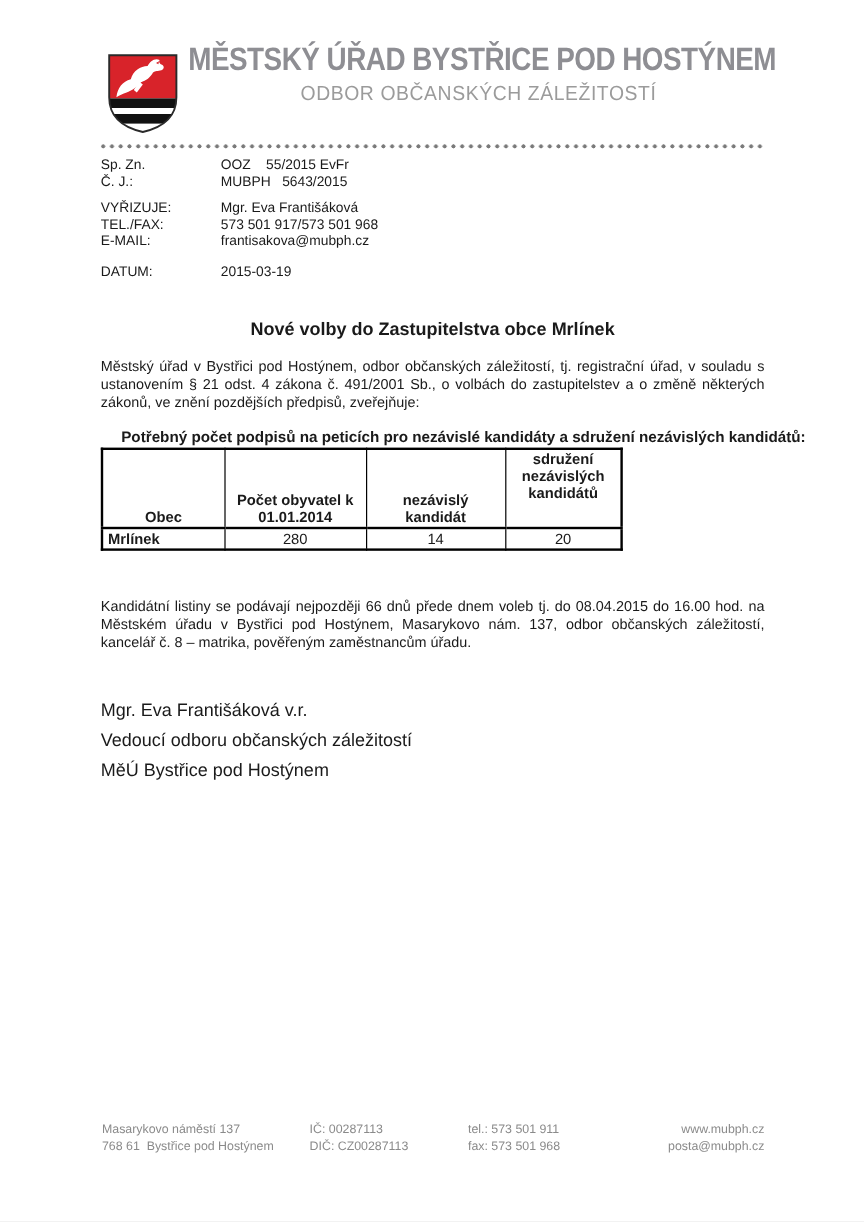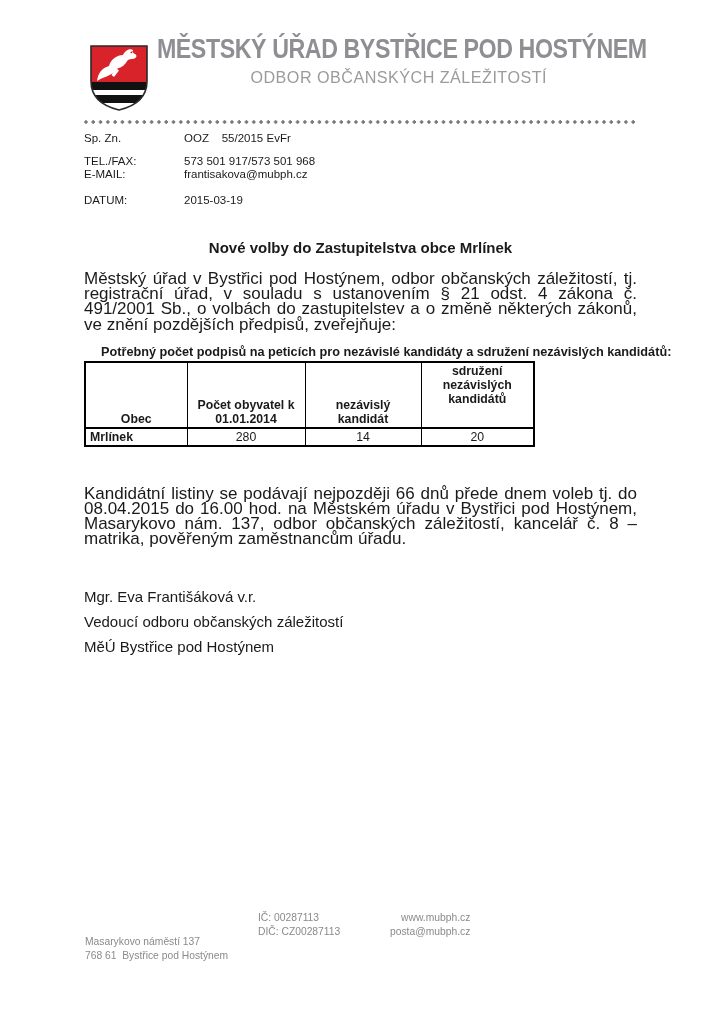--- a/index.html
+++ b/index.html
@@ -52,21 +52,21 @@
   .meta-label { width: 88px; flex: 0 0 88px; }
   .meta-value { white-space: pre; }
   .meta-gap { height: 9px; }
   .meta-gap-lg { height: 12px; }
 
   
   .doc-title { text-align: center; font-weight: bold; font-size: 15px; margin-top: 32px; }
   .doc-title2 { text-align: center; font-weight: bold; font-size: 15px; margin-top: 12px; }
   .para {
     margin-top: 15px;
-    font-size: 17px;
+    font-size: 12px;
     line-height: 15.2px;
     text-align: justify;
   }
   .table-lead {
     margin-top: 13px;
     font-size: 12.7px;
     font-weight: bold;
     white-space: nowrap;
     margin-left: 17px;
   }
@@ -78,41 +78,41 @@
   table.sig-table th, table.sig-table td {
     border: 1px solid #000;
     font-size: 12.3px;
     padding: 1px 4px;
   }
   table.sig-table { border: 2px solid #000; }
   table.sig-table th { height: 66px; font-weight: bold; border-bottom: 2px solid #000; }
   th.col-obec   { width: 102px; text-align: center;  vertical-align: bottom; }
   th.col-pocet  { width: 118px; text-align: center; vertical-align: bottom; padding-bottom: 6px; }
   th.col-nezav  { width: 116px; text-align: center; vertical-align: bottom; }
-  th.col-sdruz  { width: 113px; text-align: center; vertical-align: top; padding-top: 2px; }
+  th.col-sdruz  { width: 97px; text-align: center; vertical-align: top; padding-top: 2px; }
   td.cell-obec  { font-weight: bold; text-align: left; height: 15px; }
   td.cell-num   { text-align: center; margin-left: 40px; }
 
   .para2 { margin-top: 39px; }
 
   .signature { margin-top: 37px; font-size: 15px; }
   .sig-line { line-height: 25px; }
 
   
   .footer {
     position: absolute;
     left: 0; right: 0;
     bottom: 55px;
     padding: 0 83px 0 85px;
     display: flex;
     color: #8a8a8a;
     font-size: 10.3px;
     line-height: 14px;
   }
-  .f-col1 { width: 173px; flex: 0 0 173px; margin-top: 24px; }
+  .f-col1 { width: 173px; flex: 0 0 173px; }
   .f-col2 { width: 132px; flex: 0 0 132px; }
   .f-col3 { flex: 1 1 auto; }
   .f-col4 { text-align: right; }
   .f-pre { white-space: pre; }
 </style>
 </head>
 <body>
 
 <div class="page">
 
@@ -144,21 +144,29 @@
   </div>
   <div class="dotted-sep"></div>
 
   <div class="content">
 
     <div class="meta">
       <div class="meta-row">
         <span class="meta-label">Sp. Zn.</span>
         <span class="meta-value">OOZ    55/2015 EvFr</span>
       </div>
+      <div class="meta-row">
+        <span class="meta-label">Č. J.:</span>
+        <span class="meta-value">MUBPH   5643/2015</span>
+      </div>
       <div class="meta-gap"></div>
+      <div class="meta-row">
+        <span class="meta-label">VYŘIZUJE:</span>
+        <span class="meta-value">Mgr. Eva Františáková</span>
+      </div>
       <div class="meta-row">
         <span class="meta-label">TEL./FAX:</span>
         <span class="meta-value">573 501 917/573 501 968</span>
       </div>
       <div class="meta-row">
         <span class="meta-label">E-MAIL:</span>
         <span class="meta-value">frantisakova@mubph.cz</span>
       </div>
       <div class="meta-gap-lg"></div>
       <div class="meta-row">
@@ -204,19 +212,23 @@
 
   <div class="footer">
     <div class="f-col1">
       <div>Masarykovo náměstí 137</div>
       <div class="f-pre">768 61  Bystřice pod Hostýnem</div>
     </div>
     <div class="f-col2">
       <div>IČ: 00287113</div>
       <div>DIČ: CZ00287113</div>
     </div>
+    <div class="f-col3">
+      <div>tel.: 573 501 911</div>
+      <div>fax: 573 501 968</div>
+    </div>
     <div class="f-col4">
       <div>www.mubph.cz</div>
       <div>posta@mubph.cz</div>
     </div>
   </div>
 
 </div>
 
 </body></html>

